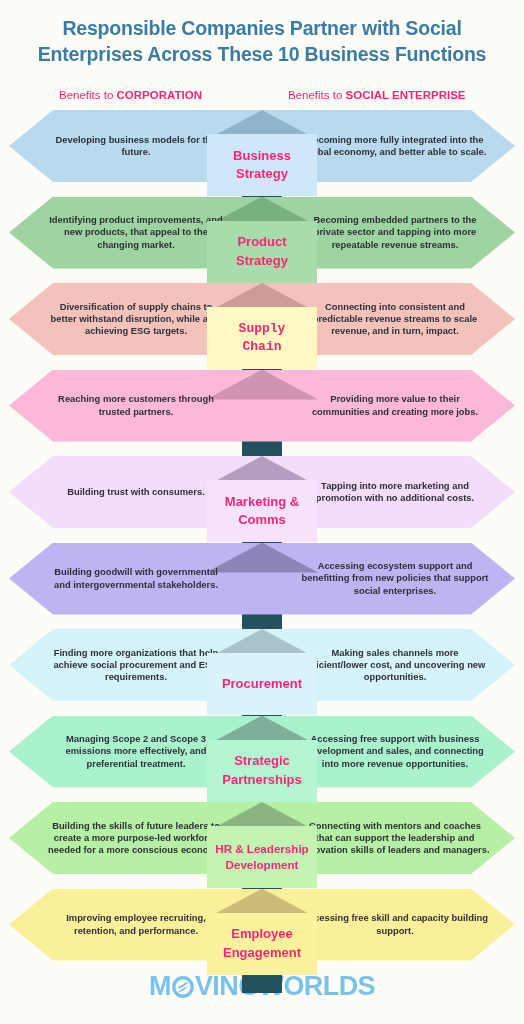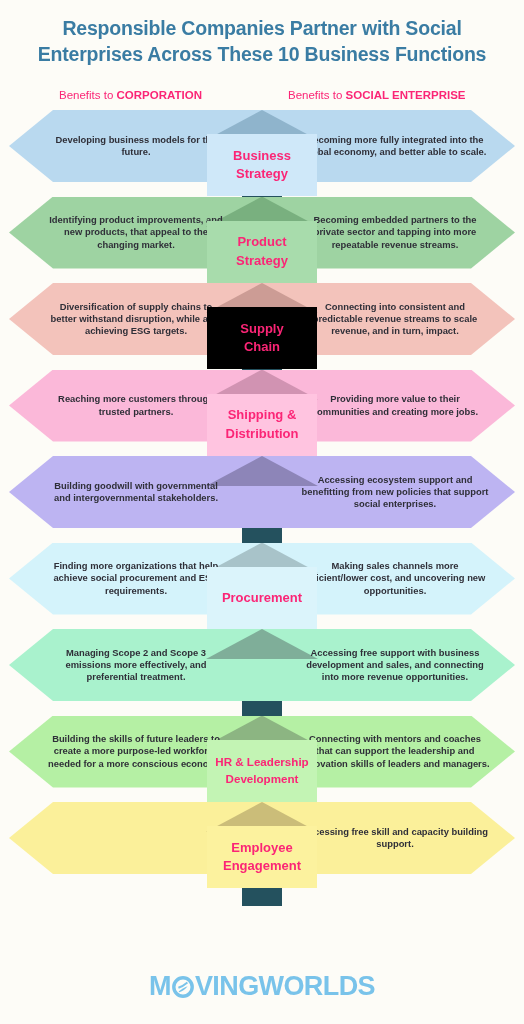--- a/index.html
+++ b/index.html
@@ -162,36 +162,45 @@
         </div>
       </div>
       <div class="row">
         <div class="spine"></div>
         <div class="arrow left" style="background: rgb(243, 195, 187);"></div>
         <div class="arrow right" style="background: rgb(243, 195, 187);"></div>
         <div class="notch left" style="background: rgb(204, 156, 149);"></div>
         <div class="notch right" style="background: rgb(204, 156, 149);"></div>
         <div class="arrow-text left">Diversification of supply chains to better withstand disruption, while also achieving ESG targets.</div>
         <div class="arrow-text right">Connecting into consistent and predictable revenue streams to scale revenue, and in turn, impact.</div>
-        <div class="center-box" style="background: #000000;">
+        <div class="center-box" style="background: #fef9c3; font-family: Liberation Mono, monospace;">
           <span class="cb-line">Supply</span>
           <span class="cb-line">Chain</span>
         </div>
       </div>
       <div class="row">
         <div class="spine"></div>
         <div class="arrow left" style="background: rgb(251, 184, 217);"></div>
         <div class="arrow right" style="background: rgb(251, 184, 217);"></div>
         <div class="notch left" style="background: rgb(209, 147, 178);"></div>
         <div class="notch right" style="background: rgb(209, 147, 178);"></div>
         <div class="arrow-text left">Reaching more customers through trusted partners.</div>
         <div class="arrow-text right">Providing more value to their communities and creating more jobs.</div>
-        <div class="center-box" style="background: rgb(255, 196, 224);">
-          <span class="cb-line">Shipping &amp;</span>
-          <span class="cb-line">Distribution</span>
+      </div>
+      <div class="row">
+        <div class="spine"></div>
+        <div class="arrow left" style="background: rgb(244, 220, 251);"></div>
+        <div class="arrow right" style="background: rgb(244, 220, 251);"></div>
+        <div class="notch left" style="background: rgb(183, 158, 192);"></div>
+        <div class="notch right" style="background: rgb(183, 158, 192);"></div>
+        <div class="arrow-text left">Building trust with consumers.</div>
+        <div class="arrow-text right">Tapping into more marketing and promotion with no additional costs.</div>
+        <div class="center-box" style="background: rgb(247, 227, 253);">
+          <span class="cb-line">Marketing &amp;</span>
+          <span class="cb-line">Comms</span>
         </div>
       </div>
       <div class="row">
         <div class="spine"></div>
         <div class="arrow left" style="background: rgb(189, 180, 242);"></div>
         <div class="arrow right" style="background: rgb(189, 180, 242);"></div>
         <div class="notch left" style="background: rgb(141, 133, 184);"></div>
         <div class="notch right" style="background: rgb(141, 133, 184);"></div>
         <div class="arrow-text left">Building goodwill with governmental and intergovernmental stakeholders.</div>
         <div class="arrow-text right">Accessing ecosystem support and benefitting from new policies that support social enterprises.</div>
@@ -209,40 +218,45 @@
         </div>
       </div>
       <div class="row">
         <div class="spine"></div>
         <div class="arrow left" style="background: rgb(169, 242, 205);"></div>
         <div class="arrow right" style="background: rgb(169, 242, 205);"></div>
         <div class="notch left" style="background: rgb(127, 174, 153);"></div>
         <div class="notch right" style="background: rgb(127, 174, 153);"></div>
         <div class="arrow-text left">Managing Scope 2 and Scope 3 emissions more effectively, and preferential treatment.</div>
         <div class="arrow-text right">Accessing free support with business development and sales, and connecting into more revenue opportunities.</div>
+        <div class="center-box" style="background: rgb(180, 245, 212);">
+          <span class="cb-line">Strategic</span>
+          <span class="cb-line">Partnerships</span>
+        </div>
       </div>
       <div class="row">
         <div class="spine"></div>
         <div class="arrow left" style="background: rgb(181, 240, 164);"></div>
         <div class="arrow right" style="background: rgb(181, 240, 164);"></div>
         <div class="notch left" style="background: rgb(140, 181, 130);"></div>
         <div class="notch right" style="background: rgb(140, 181, 130);"></div>
         <div class="arrow-text left">Building the skills of future leaders to create a more purpose-led workforce needed for a more conscious economy.</div>
         <div class="arrow-text right">Connecting with mentors and coaches that can support the leadership and innovation skills of leaders and managers.</div>
         <div class="center-box small" style="background: rgb(195, 244, 180);">
           <span class="cb-line">HR &amp; Leadership</span>
           <span class="cb-line">Development</span>
         </div>
       </div>
       <div class="row">
         <div class="spine"></div>
         <div class="arrow left" style="background: rgb(251, 240, 154);"></div>
         <div class="arrow right" style="background: rgb(251, 240, 154);"></div>
         <div class="notch left" style="background: rgb(203, 189, 121);"></div>
         <div class="notch right" style="background: rgb(203, 189, 121);"></div>
+        <div class="arrow-text left">Improving employee recruiting, retention, and performance.</div>
         <div class="arrow-text right">Accessing free skill and capacity building support.</div>
         <div class="center-box" style="background: rgb(252, 242, 158);">
           <span class="cb-line">Employee</span>
           <span class="cb-line">Engagement</span>
         </div>
       </div>
     </div>
 
   <div class="logo">
     <div class="logo-text">

